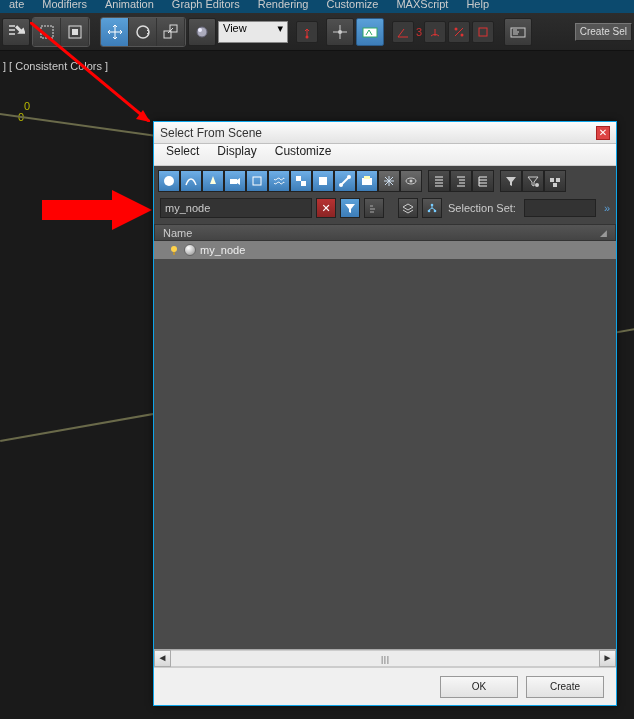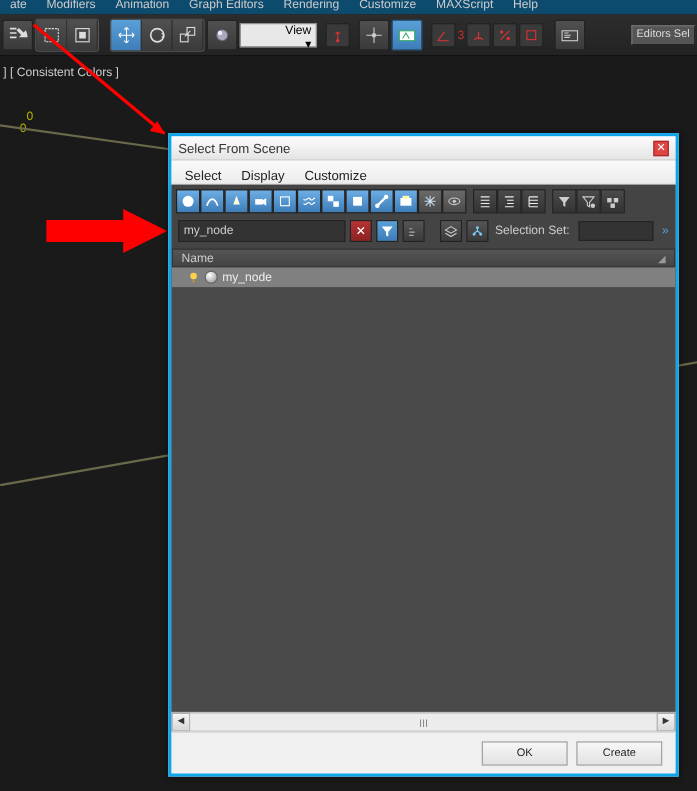--- a/index.html
+++ b/index.html
@@ -8,41 +8,41 @@
   
   .menubar { position: absolute; top: 0; left: 0; right: 0; height: 13px; background: #0c4a6e; display: flex; color: #ccc; font-size: 11px; }
   .menubar-item { padding: 0 9px; height: 13px; line-height: 8px; }
 
   
   .main-toolbar { position: absolute; top: 13px; left: 0; right: 0; height: 38px; background: linear-gradient(#2d2d2d,#232323); display: flex; align-items: center; gap: 2px; padding: 2px; border-bottom: 1px solid #111; }
   .tbtn { width: 28px; height: 28px; background: linear-gradient(#505050,#3a3a3a); border: 1px solid #222; border-radius: 2px; display: flex; align-items: center; justify-content: center; }
   .tbtn.act { background: linear-gradient(#5aa0d8,#3d7db8); border-color: #2a5a88; }
   .tbtn-group { display: flex; border: 1px solid #555; border-radius: 3px; overflow: hidden; }
   .tbtn-group .tbtn { border-radius: 0; border: none; border-right: 1px solid #333; }
-  .view-dd { height: 22px; width: 70px; background: #e8e8e8; color: #000; font-size: 11px; display: flex; align-items: flex-end; padding: 0 4px; border: 1px solid #888; flex-direction: column; }
+  .view-dd { height: 22px; width: 70px; background: #e8e8e8; color: #000; font-size: 11px; display: flex; align-items: flex-start; padding: 0 4px; border: 1px solid #888; }
   .redlbl { color: #c93030; font-size: 11px; }
   .small-tbtn { width: 22px; height: 22px; background: #3a3a3a; border: 1px solid #222; border-radius: 2px; display: flex; align-items: center; justify-content: center; }
   .createbtn { background: #555; border: 1px outset #777; color: #ddd; font-size: 10px; padding: 2px 4px; height: 18px; }
 
   .vp-label { position: absolute; top: 60px; left: 3px; color: #ccc; font-size: 11px; }
   .axis-y { position: absolute; top: 100px; left: 24px; color: #b8b800; font-size: 11px; }
   .axis-o { position: absolute; top: 111px; left: 18px; color: #b8b800; font-size: 11px; }
 
   
   .vpline { position: absolute; background: #6a6a4a; height: 2px; transform-origin: 0 0; }
 
   
   .arrow1 { position: absolute; top: 22px; left: 30px; width: 120px; height: 100px; pointer-events: none; }
   .arrow2 { position: absolute; top: 190px; left: 42px; width: 110px; height: 40px; pointer-events: none; }
 
   
-  .dialog { position: absolute; top: 121px; left: 153px; width: 464px; height: 585px; background: #f0f0f0; border: 3px solid #0ea5e9; box-shadow: 0 0 6px rgba(0,0,0,.6); display: flex; flex-direction: column; }
+  .dialog { position: absolute; top: 121px; left: 153px; width: 464px; height: 585px; background: #f0f0f0; border: 1px solid #0ea5e9; box-shadow: 0 0 6px rgba(0,0,0,.6); display: flex; flex-direction: column; }
   .dlg-title { height: 22px; background: linear-gradient(#fcfcfc,#e4e4e4); display: flex; align-items: center; padding: 0 6px; font-size: 12px; color: #333; border-bottom: 1px solid #c0c0c0; }
   .dlg-close { margin-left: auto; width: 14px; height: 14px; background: #d44; border: 1px solid #a22; color: #fff; font-size: 10px; line-height: 12px; text-align: center; }
-  .dlg-menu { height: 22px; background: linear-gradient(#fafafa,#ececec); display: flex; align-items: flex-end; gap: 18px; padding: 0 12px; font-size: 12px; color: #222; border-bottom: 1px solid #ccc; }
+  .dlg-menu { height: 22px; background: linear-gradient(#fafafa,#ececec); display: flex; align-items: flex-start; gap: 18px; padding: 0 12px; font-size: 12px; color: #222; border-bottom: 1px solid #ccc; }
   .dlg-body { flex: 1; background: #444; display: flex; flex-direction: column; }
 
   .filter-toolbar { display: flex; align-items: center; gap: 0; padding: 4px; background: #444; }
   .filter-toolbar .fbtn { width: 22px; height: 22px; border: 1px solid #222; display: flex; align-items: center; justify-content: center; background: linear-gradient(#6eaee6,#3d7db8); }
   .filter-toolbar .fbtn.gray { background: linear-gradient(#6a6a6a,#4a4a4a); }
   .filter-toolbar .fbtn.dark { background: linear-gradient(#4a4a4a,#333); }
   .filter-toolbar .sep { width: 6px; }
 
   .search-row { display: flex; align-items: center; gap: 4px; padding: 2px 6px 6px 6px; background: #444; }
   .search-input { flex: 0 0 150px; height: 20px; background: #333; border: 1px solid #222; color: #ccc; font-size: 11px; padding: 0 4px; }
@@ -181,21 +181,21 @@
       </svg>
     </div>
   <div style="width:6px"></div>
   <div class="tbtn">
       <svg width="18" height="18">
         <rect x="2" y="5" width="14" height="9" fill="none" stroke="#ccc"></rect>
         <path d="M4 7h4M4 9h6M4 11h5" stroke="#ccc"></path>
       </svg>
     </div>
   <div style="flex:1"></div>
-  <button class="createbtn">Editors Sel</button>
+  <button class="createbtn">Create Sel</button>
 </div>
 
 <div class="vp-label">] [ Consistent Colors ]</div>
 <div class="axis-y">0</div>
 <div class="axis-o">0</div>
 
 <div class="vpline" style="top:113px;left:0;width:200px;transform:rotate(8deg)"></div>
 <div class="vpline" style="top:440px;left:0;width:700px;transform:rotate(-10deg)"></div>
 
 <svg class="arrow1">

